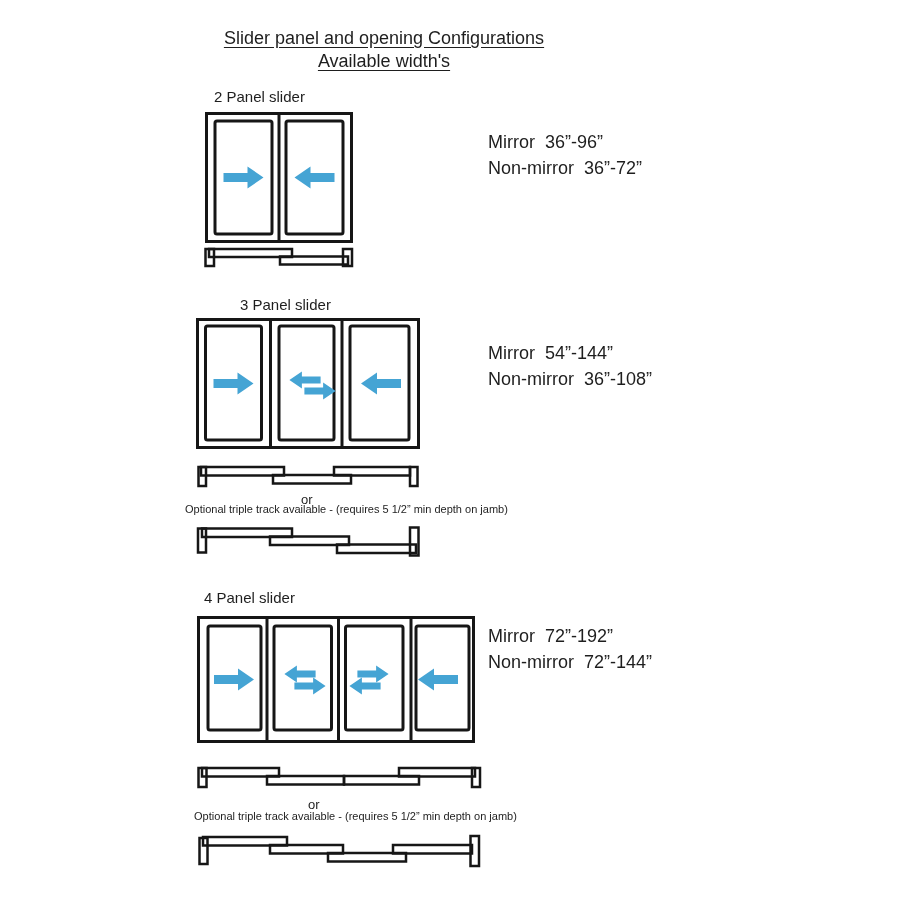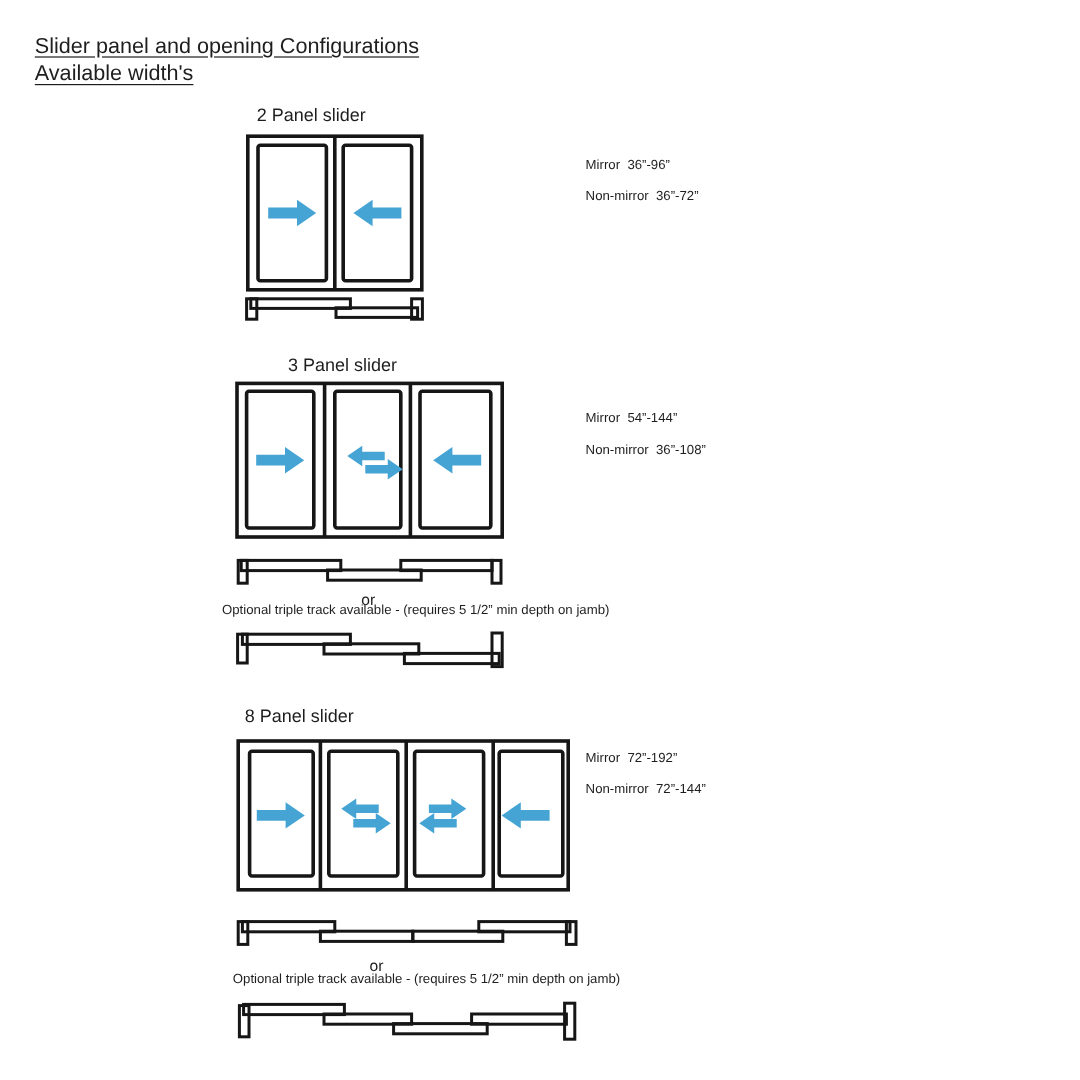--- a/index.html
+++ b/index.html
@@ -2,26 +2,26 @@
 <html style="--arrow-color: #45a4d4; --line-color: #161616;"><head>
 <meta charset="utf-8">
 <style>
   html,body{margin:0;padding:0;background:#fff;}
   .page{
     position:relative;width:900px;height:900px;background:#ffffff;overflow:hidden;
     font-family:"Liberation Sans","DejaVu Sans",sans-serif;color:#1e1e1e;
   }
   .abs{position:absolute;}
   .title{
-    left:0;top:28px;width:768px;text-align:left;font-size:18px;
-    text-decoration:underline;text-underline-offset:3px;white-space:pre;padding-left:29px;
+    left:0;top:28px;width:768px;text-align:center;font-size:18px;
+    text-decoration:underline;text-underline-offset:3px;white-space:pre;
   }
   .title2{top:51px;}
   .section-label{font-size:15px;white-space:pre;}
-  .spec{font-size:11px;white-space:pre;}
+  .spec{font-size:18px;white-space:pre;}
   .or-label{font-size:13px;}
   .note{font-size:11px;white-space:pre;}
   svg{display:block;overflow:visible;}
   .frame,.panel{fill:none;stroke:var(--line-color,#111);stroke-width:3;}
   .divider{stroke:var(--line-color,#111);stroke-width:3;}
   .bar,.jamb{fill:none;stroke:var(--line-color,#111);stroke-width:2.5;}
   .arrow{fill:var(--arrow-color,#45a4d4);stroke:none;}
 </style>
 </head>
 <body>
@@ -88,21 +88,21 @@
   <div class="abs note" style="left:185px;top:503px;">Optional triple track available - (requires 5 1/2” min depth on jamb)</div>
 
   <svg class="abs" style="left:196px;top:526px;" width="224" height="31" viewBox="0 0 224 31">
     <rect class="bar" x="6" y="2.5" width="90" height="8.5"></rect>
     <rect class="bar" x="74" y="10.5" width="79" height="8.5"></rect>
     <rect class="bar" x="141" y="18.5" width="79" height="8.5"></rect>
     <rect class="jamb" x="2" y="2.5" width="8" height="24"></rect>
     <rect class="jamb" x="214" y="1.5" width="8.5" height="28"></rect>
   </svg>
 
-  <div class="abs section-label" style="left:204px;top:589px;">8 Panel slider</div>
+  <div class="abs section-label" style="left:204px;top:589px;">4 Panel slider</div>
 
   <svg class="abs" style="left:197px;top:616px;" width="278" height="127" viewBox="0 0 278 127">
     <rect class="frame" x="1.5" y="1.5" width="275" height="124"></rect>
     <line class="divider" x1="70" y1="1.5" x2="70" y2="125.5"></line>
     <line class="divider" x1="141.5" y1="1.5" x2="141.5" y2="125.5"></line>
     <line class="divider" x1="214" y1="1.5" x2="214" y2="125.5"></line>
     <rect class="panel" x="11" y="10" width="53" height="104" rx="2"></rect>
     <rect class="panel" x="77" y="10" width="57.5" height="104" rx="2"></rect>
     <rect class="panel" x="148.5" y="10" width="57.5" height="104" rx="2"></rect>
     <rect class="panel" x="219" y="10" width="53" height="104" rx="2"></rect>

